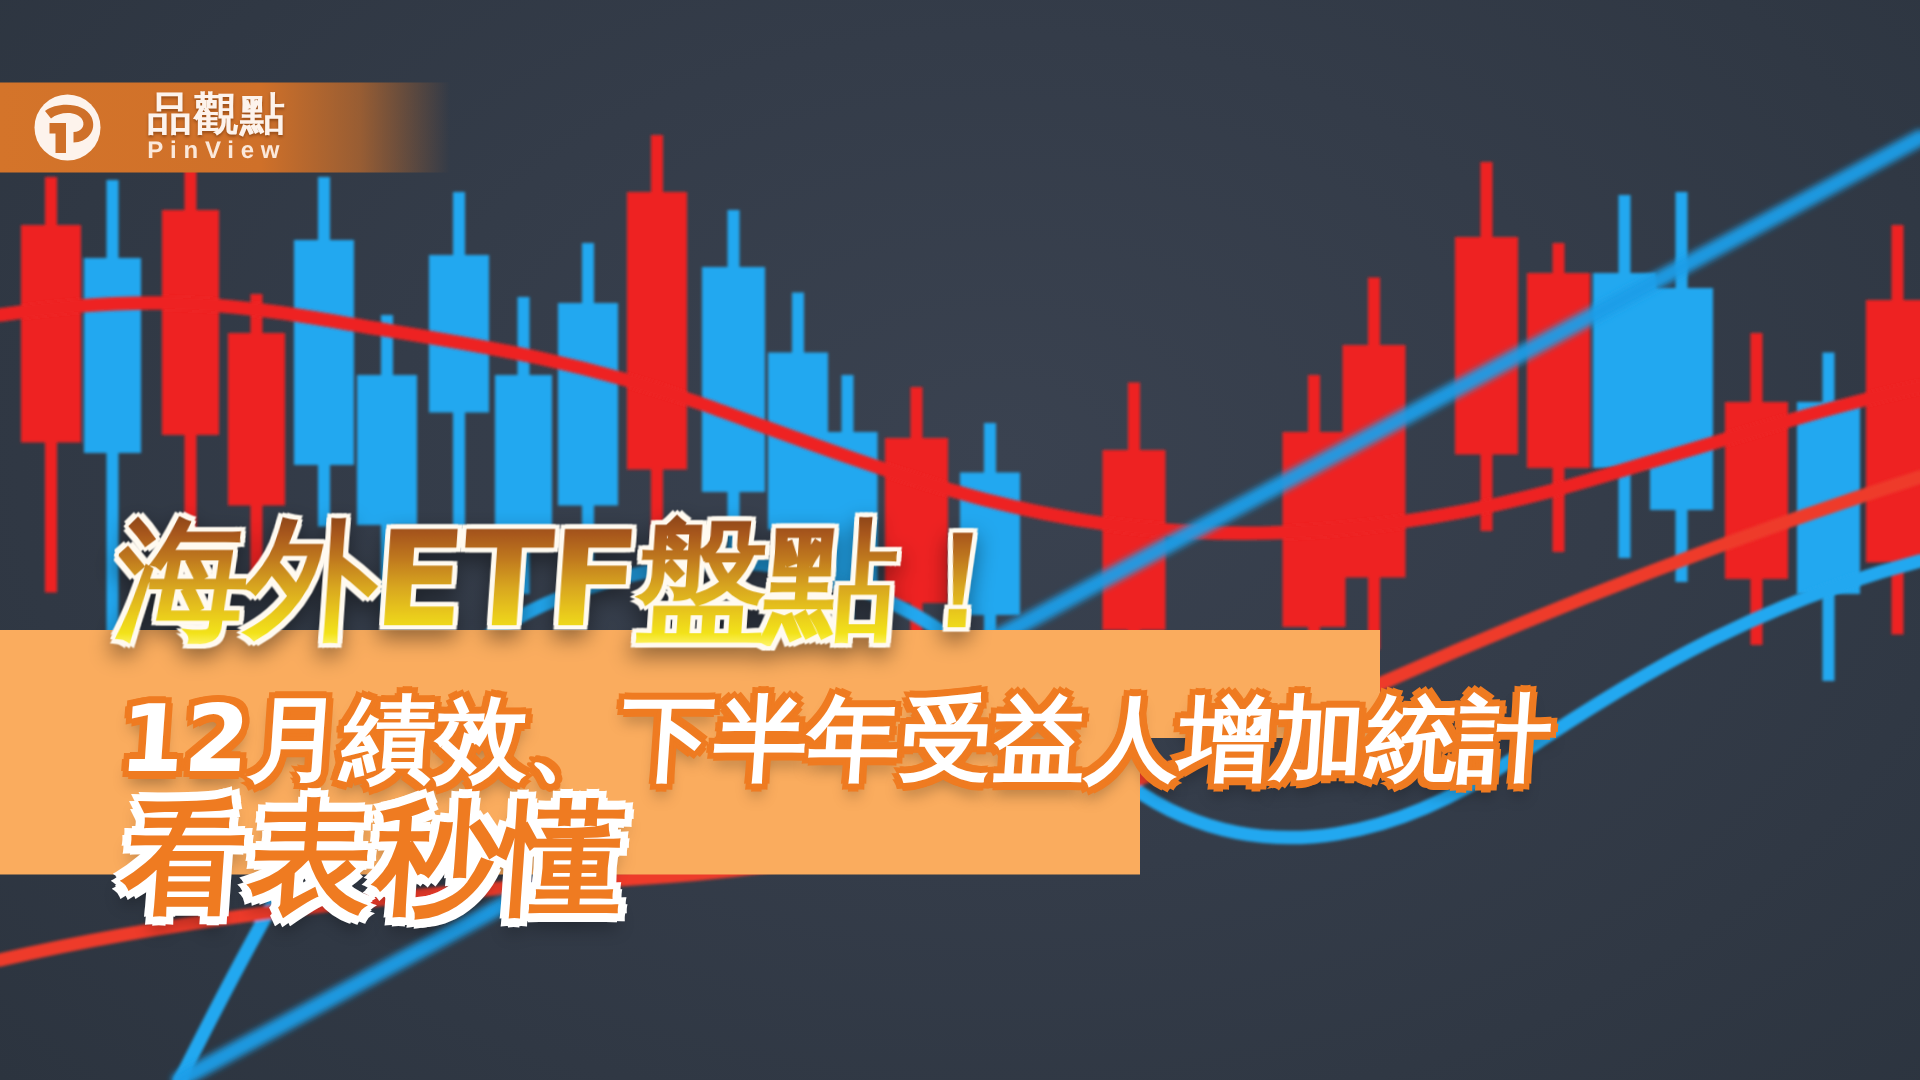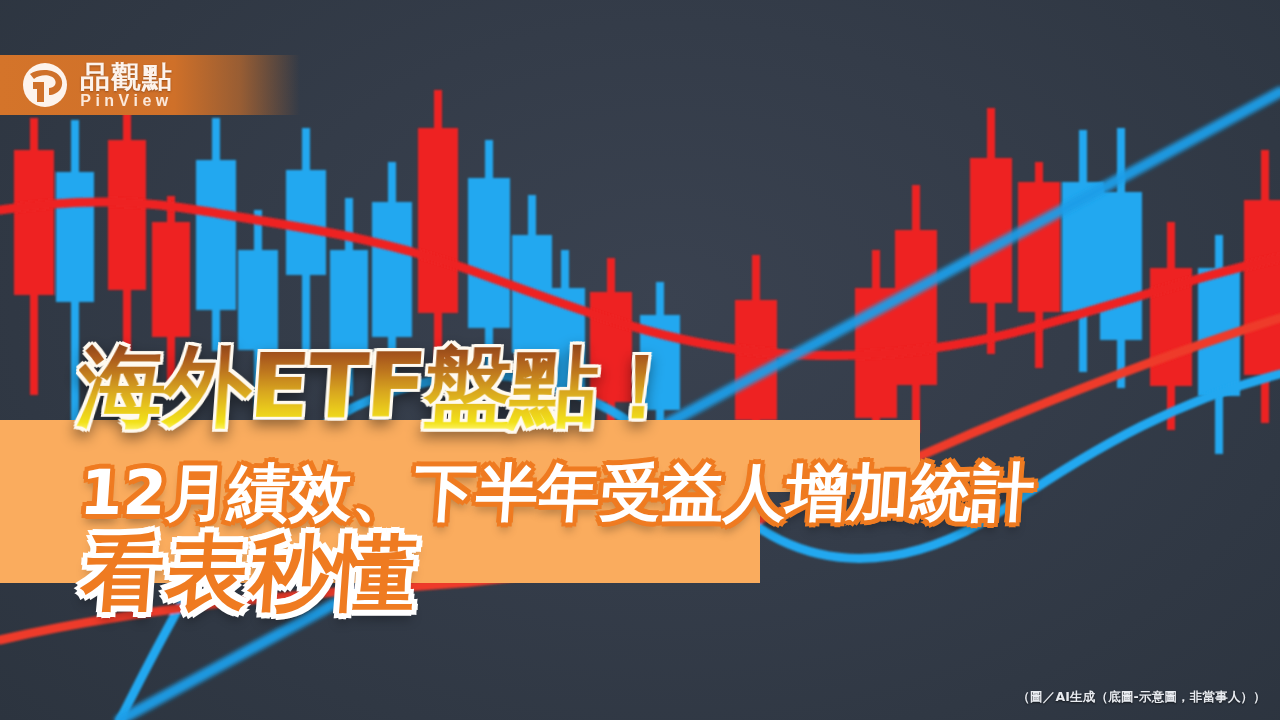--- a/index.html
+++ b/index.html
@@ -20,21 +20,21 @@
   
   #logo-bar{
     position:absolute;left:0;top:55px;width:300px;height:60px;
     background:linear-gradient(to right,#d4742a 0%,#cf7029 58%,rgba(207,112,41,0.65) 80%,rgba(207,112,41,0) 100%);
     display:flex;align-items:center;
   }
   #logo-mark{
     width:46px;height:46px;margin-left:22px;flex:0 0 auto;position:relative;
   }
   #logo-mark svg{display:block;}
-  #logo-text{margin-left:12px;line-height:1;}
+  #logo-text{margin-left:30px;line-height:1;}
   #logo-cn{
     color:#fdf3ec;font-size:30px;font-weight:700;letter-spacing:1px;
     font-family:"DejaVu Sans","Liberation Sans",sans-serif;
     text-shadow:0 1px 2px rgba(80,30,0,.45);
   }
   #logo-en{
     color:#fbe8da;font-size:16px;font-weight:700;letter-spacing:4.5px;
     margin-top:1px;text-align:center;
     font-family:"Liberation Sans",sans-serif;
   }
@@ -286,15 +286,14 @@
         </g>
         <circle cx="23" cy="23" r="22" fill="none" stroke="#fdf3ec" stroke-width="0"></circle>
       </svg>
     </div>
     <div id="logo-text">
       <div id="logo-cn">品觀點</div>
       <div id="logo-en">PinView</div>
     </div>
   </div>
 
-  <div id="credit">（圖／AI生成（底圖-示意圖，非當事人））</div>
 
 </div>
 
 </body></html>

